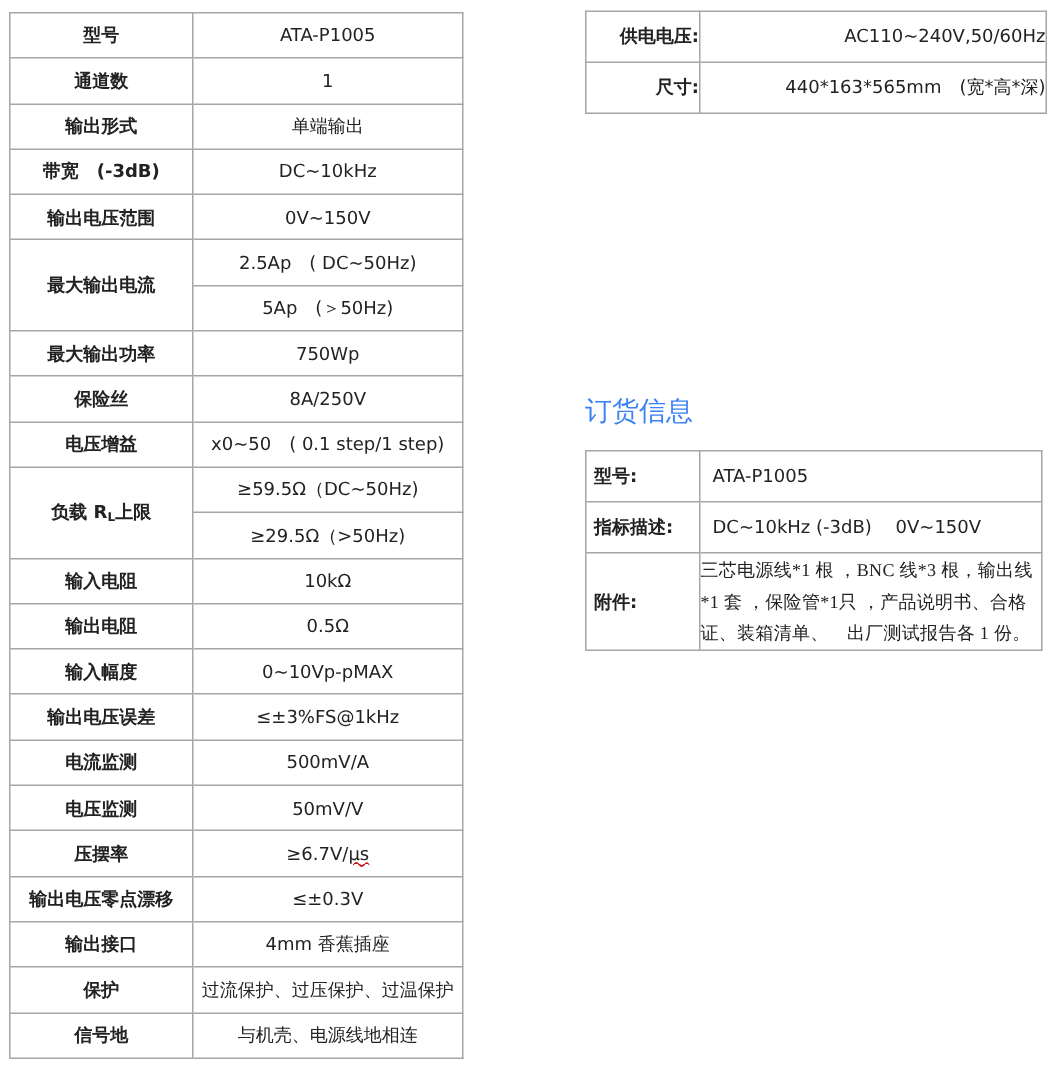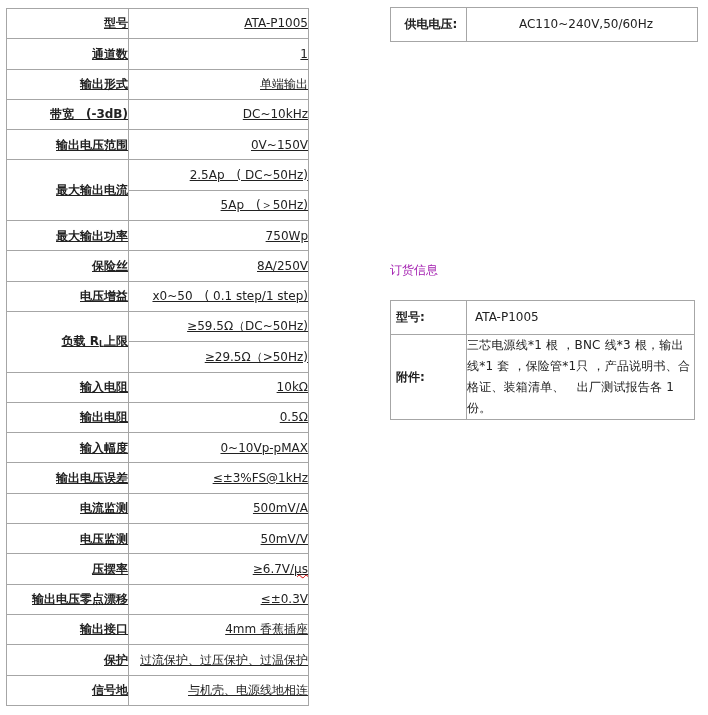--- a/index.html
+++ b/index.html
@@ -2,36 +2,36 @@
 <html><head>
 <meta charset="utf-8">
 <style>
   html, body { margin: 0; padding: 0; background: #ffffff; }
   body { width: 708px; height: 715px; position: relative; overflow: hidden;
          font-family: "DejaVu Sans", "Liberation Sans", sans-serif; color: #222; }
   table { border-collapse: collapse; position: absolute; table-layout: fixed; }
   td { border: 1px solid #a6a6a6; font-size: 12px; padding: 0; line-height: 1.2; }
 
   #spec-table { left: 6px; top: 8px; width: 303px; }
-  #spec-table td { height: 29.3px; text-align: right; text-decoration: underline; }
+  #spec-table td { height: 29.3px; text-align: center; }
   #spec-table td.k { width: 121px; font-weight: bold; font-size: 12px; }
   #spec-table td.v { font-size: 12px; }
 
   #power-table { left: 390px; top: 7px; width: 308px; }
-  #power-table td { height: 33px; text-align: center; }
+  #power-table td { height: 33px; text-align: right; }
   #power-table td.k { width: 70px; padding-left: 5px; font-weight: bold; }
   #power-table td.v { padding-left: 8px; }
 
-  #order-heading { position: absolute; left: 390px; top: 262px; font-size: 12px; color: #a21caf; margin: 0; font-weight: normal; }
+  #order-heading { position: absolute; left: 390px; top: 262px; font-size: 18px; color: #3b82f6; margin: 0; font-weight: normal; }
 
   #order-table { left: 390px; top: 300px; width: 305px; }
   #order-table td { height: 33px; text-align: left; }
   #order-table td.k { width: 70px; padding-left: 5px; font-weight: bold; }
   #order-table td.v { padding-left: 8px; }
-  #order-table td.v.multi { padding-left: 0; line-height: 21px; height: 64px; letter-spacing: 0.2px; }
+  #order-table td.v.multi { padding-left: 0; line-height: 21px; height: 64px; letter-spacing: 0.2px; font-family: Liberation Serif, serif; }
 
   .sub { font-size: 8px; vertical-align: -2px; }
   .squiggle { text-decoration: underline wavy #d00000; text-decoration-thickness: 1px; }
 </style>
 </head>
 <body>
 
 <table id="spec-table">
   <tbody>
       <tr>
@@ -126,29 +126,37 @@
   </tr>
 </tbody>
   </table>
 
 <table id="power-table">
   <tbody>
       <tr>
     <td class="k">供电电压:</td>
     <td class="v">AC110~240V,50/60Hz</td>
   </tr>
+  <tr>
+    <td class="k">尺寸:</td>
+    <td class="v">440*163*565mm　(宽*高*深)</td>
+  </tr>
 </tbody>
   </table>
 
 <h2 id="order-heading">订货信息</h2>
 
 <table id="order-table">
   <tbody>
       <tr>
     <td class="k">型号:</td>
     <td class="v">ATA-P1005</td>
   </tr>
   <tr>
+    <td class="k">指标描述:</td>
+    <td class="v">DC~10kHz (-3dB)　 0V~150V</td>
+  </tr>
+  <tr>
     <td class="k">附件:</td>
     <td class="v multi">三芯电源线*1 根 ，BNC 线*3 根，输出线*1 套 ，保险管*1只 ，产品说明书、合格证、装箱清单、　出厂测试报告各 1 份。</td>
   </tr>
 </tbody>
   </table>
 
 </body></html>

